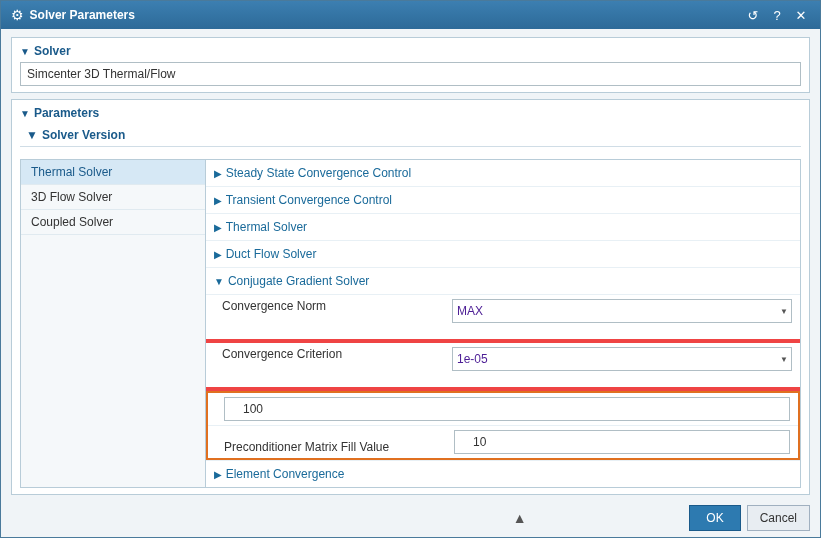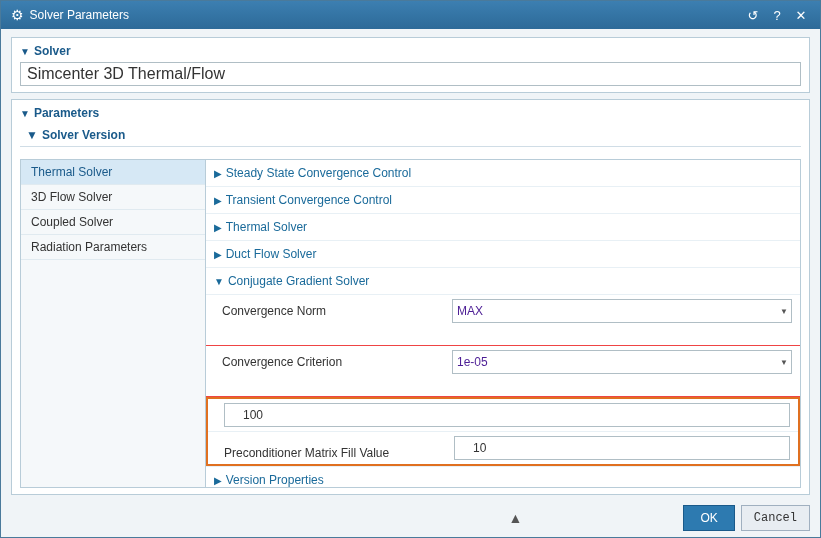--- a/index.html
+++ b/index.html
@@ -34,21 +34,21 @@
     .title-bar-left {
       display: flex;
       align-items: center;
       gap: 6px;
     }
     .title-bar-icon {
       font-size: 14px;
     }
     .title-bar-title {
       font-size: 12px;
-      font-weight: 400;
+      font-weight: 700;
     }
     .title-bar-buttons {
       display: flex;
       align-items: center;
       gap: 6px;
     }
     .title-bar-btn {
       color: white;
       cursor: pointer;
       font-size: 13px;
@@ -80,21 +80,21 @@
     }
     .solver-section {
       background: white;
       border: 1px solid #b8ccd8;
       padding: 6px 8px;
     }
     .solver-input {
       width: 100%;
       border: 1px solid #b0bec5;
       padding: 3px 6px;
-      font-size: 16px;
+      font-size: 12px;
       color: #333;
       background: white;
       outline: none;
       height: 24px;
     }
     .params-section {
       background: white;
       border: 1px solid #b8ccd8;
       padding: 6px 8px;
       flex: 1;
@@ -171,23 +171,23 @@
     .expandable-row .arrow {
       font-size: 10px;
       color: #1a6a9a;
     }
     .expanded-content {
       border-bottom: 1px solid #e8f0f5;
       background: white;
     }
     .form-row {
       display: flex;
-      align-items: center;
-      padding: 4px 8px 22px 16px;
-      border-bottom: 1px solid #ef4444;
+      align-items: flex-start;
+      padding: 4px 8px 16px 16px;
+      border-bottom: 4px solid #ef4444;
     }
     .form-label {
       width: 230px;
       font-size: 12px;
       color: #333;
       flex-shrink: 0;
     }
     .form-select {
       width: 100%;
       border: 1px solid #b0bec5;
@@ -263,21 +263,20 @@
       height: 26px;
     }
     .btn-cancel {
       background: #e8edf2;
       color: #333;
       border: 1px solid #a0b0c0;
       padding: 4px 12px;
       font-size: 12px;
       cursor: pointer;
       height: 26px;
-      font-family: Liberation Mono, monospace;
     }
     .subsection-header {
       display: flex;
       align-items: center;
       gap: 4px;
       color: #1a5a8a;
       font-weight: 600;
       font-size: 12px;
       padding: 4px 6px;
       border-bottom: 1px solid #d0dde6;
@@ -323,21 +322,20 @@
           <span>Solver Version</span>
         </div>
       </div>
 
       <div class="main-content">
 
         <div class="left-panel">
           <div class="left-item active">Thermal Solver</div>
           <div class="left-item">3D Flow Solver</div>
           <div class="left-item">Coupled Solver</div>
-          <div class="left-item">Radiation Parameters</div>
         </div>
 
         <div class="right-panel">
 
           <div class="expandable-row">
             <span class="arrow">▶</span>
             <span>Steady State Convergence Control</span>
           </div>
 
           <div class="expandable-row">
@@ -394,21 +392,21 @@
                 <span class="form-label">Preconditioner Matrix Fill Value</span>
                 <div style="flex:1;">
                   <input class="form-input" type="text" value="10" style="">
                 </div>
               </div>
             </div>
           </div>
 
           <div class="expandable-row">
             <span class="arrow">▶</span>
-            <span>Version Properties</span>
+            <span>Element Convergence</span>
           </div>
 
           <div class="expandable-row">
             
             
           </div>
 
         </div>
       </div>
     </div>

